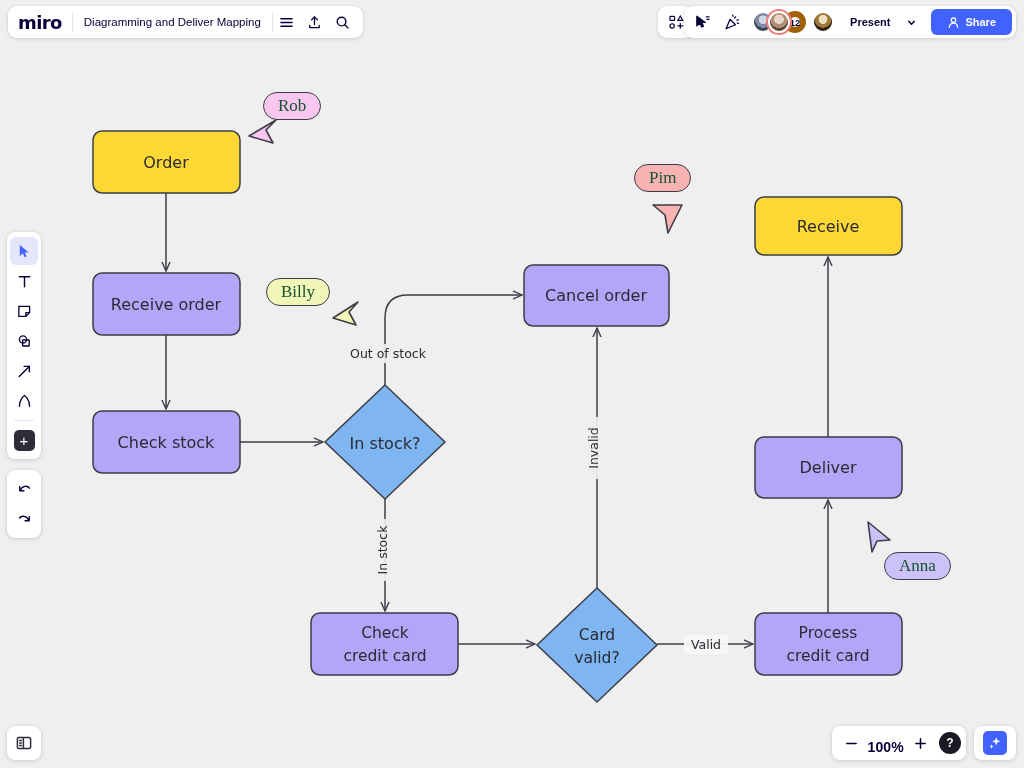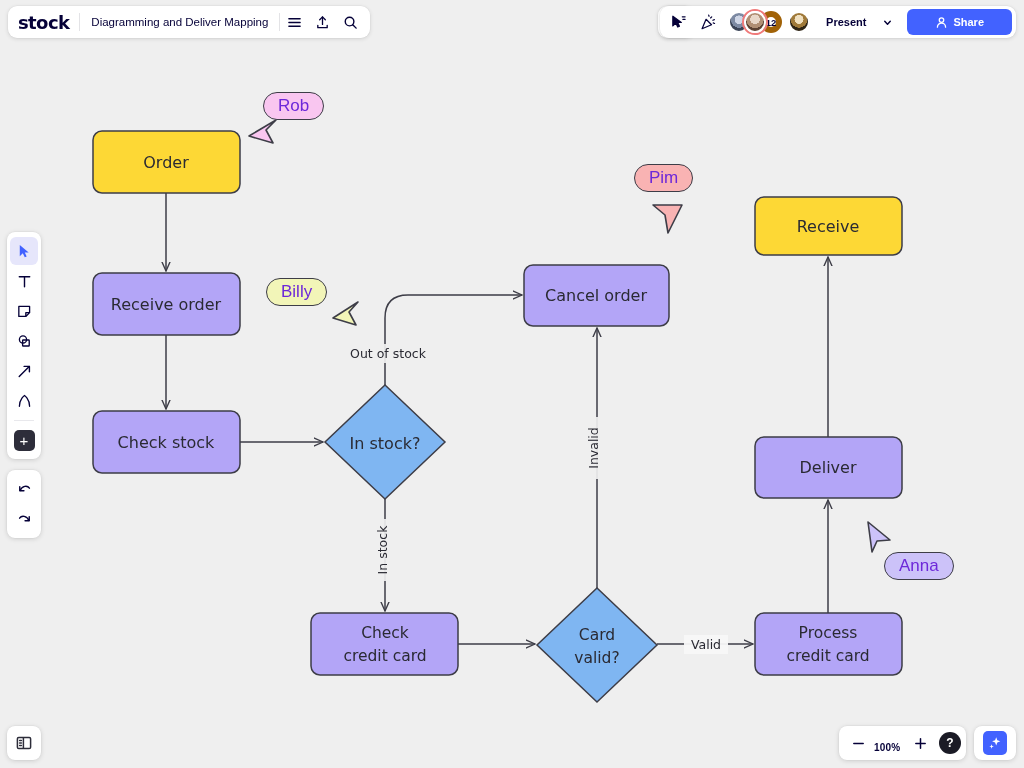--- a/index.html
+++ b/index.html
@@ -90,21 +90,21 @@
   .av3 { background: radial-gradient(circle at 50% 35%, #f0e0c0 0 30%, #a07a3a 31% 56%, #2e2414 57% 100%); }
 
   .present-btn {
     display: flex; align-items: center; gap: 12px;
     height: 24px; padding: 0 4px 0 10px;
     border-radius: 6px; cursor: pointer;
     font-size: 11px; font-weight: 600; color: #050038;
   }
   .share-btn {
     display: flex; align-items: center; gap: 5px;
-    height: 26px; padding: 0 28px;
+    height: 26px; padding: 0 16px;
     background: #4262ff; color: #fff;
     border-radius: 6px; cursor: pointer;
     font-size: 11px; font-weight: 600;
     margin-left: 4px;
   }
 
   
   .lefttools {
     position: absolute; left: 7px; top: 232px;
     width: 34px;
@@ -146,21 +146,21 @@
   }
   .br-zoom {
     position: absolute; right: 58px; bottom: 8px;
     height: 34px;
     background: #fff; border-radius: 8px;
     box-shadow: 0 1px 5px rgba(0,0,0,.14), 0 0 0 .5px rgba(0,0,0,.04);
     display: flex; align-items: center; gap: 2px;
     padding: 0 5px;
   }
   .zoom-lvl {
-    font-size: 10px; font-weight: 700; color: #050038;
+    font-size: 14px; font-weight: 700; color: #050038;
     min-width: 30px; text-align: left; letter-spacing: .2px;
     cursor: pointer;
     margin-top: 8px;
   }
   .help-dot {
     width: 22px; height: 22px; border-radius: 50%;
     background: #1a1a25; color: #fff;
     display: flex; align-items: center; justify-content: center;
     font-size: 12px; font-weight: 700; cursor: pointer;
     margin-left: 3px;
@@ -179,23 +179,23 @@
     cursor: pointer;
   }
 
   
   .cursor-label {
     position: absolute;
     border: 1.6px solid #3d3d47;
     border-radius: 999px;
     padding: 3px 14px;
     font-size: 17px;
-    color: #6d28d9;
+    color: #14532d;
     white-space: nowrap;
-    font-family: Liberation Sans, sans-serif;
+    font-family: Liberation Serif, serif;
     text-align: right;
   }
   .flow-text { font-family: "DejaVu Sans", sans-serif; }
 </style>
 </head>
 <body>
 
 <div id="app">
 
   <div id="canvas">
@@ -299,21 +299,21 @@
 
     <div class="cursor-label" style="left:263px; top:92px; background:#f9c6f0;">Rob</div>
     <div class="cursor-label" style="left:266px; top:278px; background:#f2f5b8;">Billy</div>
     <div class="cursor-label" style="left:634px; top:164px; background:#f9b3b3;">Pim</div>
     <div class="cursor-label" style="left:884px; top:552px; background:#ccc2f9;">Anna</div>
   </div>
 
   <div class="topbar">
 
     <div class="bar-card tb-left">
-      <div class="miro-logo">stock</div>
+      <div class="miro-logo">miro</div>
       <div class="vdiv"></div>
       <div class="board-title">Diagramming and Deliver Mapping</div>
       <div class="vdiv"></div>
       <div class="icon-btn">
         <svg width="15" height="15" viewBox="0 0 16 16">
             <g stroke="#050038" stroke-width="1.5" stroke-linecap="round">
           <line x1="2" y1="4" x2="14" y2="4"></line>
               <line x1="2" y1="8" x2="14" y2="8"></line>
               <line x1="2" y1="12" x2="14" y2="12"></line>
         </g>

